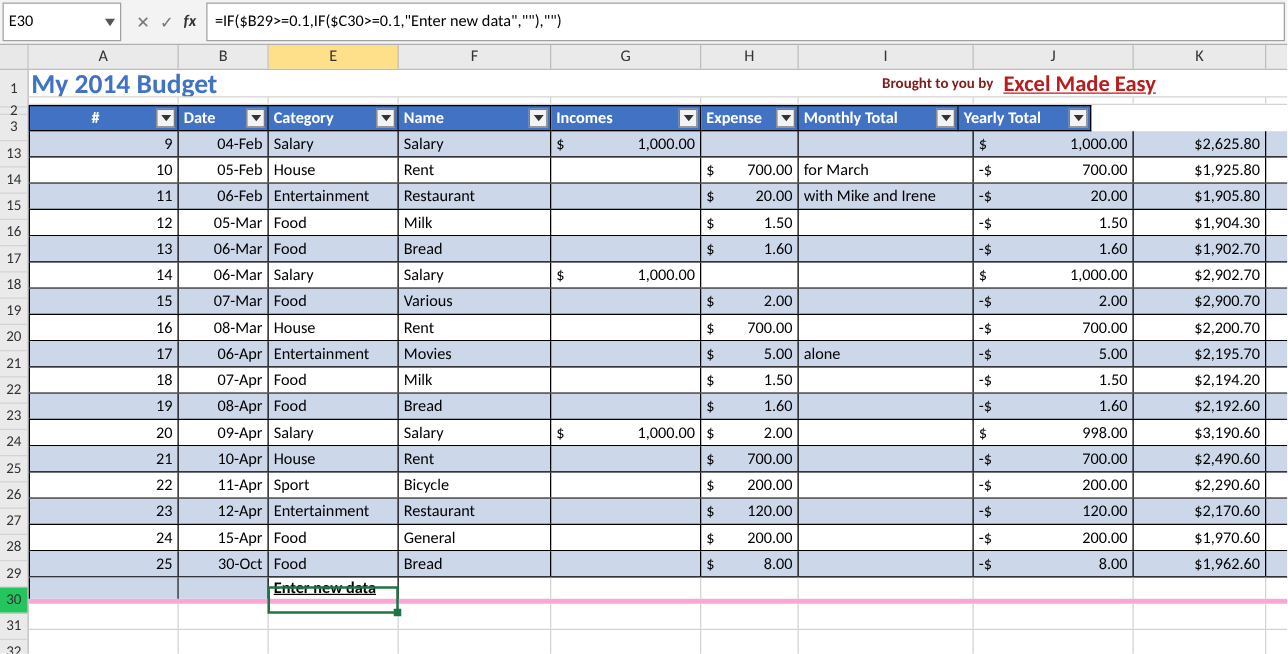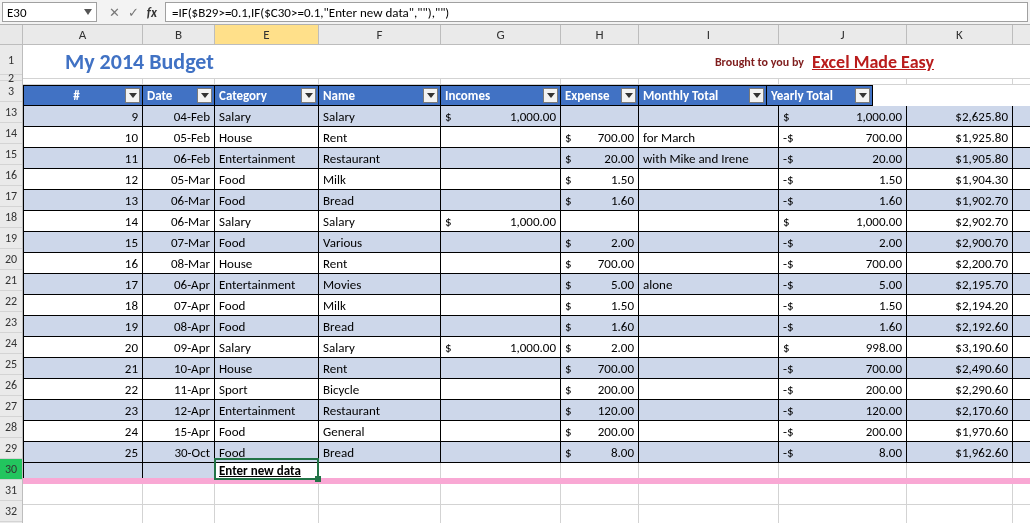--- a/index.html
+++ b/index.html
@@ -9,21 +9,21 @@
     background: #fff;
     width: 1030px;
     height: 523px;
     overflow: hidden;
     position: relative;
     color: #000;
   }
 
   
   .fbar {
-    height: 25px;
+    height: 36px;
     display: flex;
     align-items: stretch;
     border-bottom: 1px solid #b0b0b0;
     background: #f3f3f3;
     font-size: 13px;
   }
   .namebox {
     width: 95px;
     margin: 2px 4px 2px 2px;
     background: #fff;
@@ -69,21 +69,21 @@
   }
   .rh { height:21px; display:flex; align-items:center; justify-content:center; font-size:12px; border-bottom:1px solid #d4d4d4; color:#333;}
   .rh.tall { height:30px; }
   .rh.short { height:6px; }
   .rh.sel { background:#22c55e; }
 
   .cells {
     position:absolute; left:23px; top:20px; right:0; bottom:0;
   }
   .row { display:flex; height:21px; border-bottom:1px solid #d3d3d3; }
-  .row.tall { height:34px;padding-left:40px; }
+  .row.tall { height:22px; }
   .row.short { height:6px; }
   .cell { border-right:1px solid #d3d3d3; height:100%; display:flex; align-items:center; padding:0 2px; overflow:hidden; white-space:nowrap; }
 
   
   .cA { width:120px; }
   .cB { width:72px; }
   .cE { width:104px; }
   .cF { width:122px; }
   .cG { width:120px; }
   .cH { width:78px; }
@@ -632,21 +632,21 @@
           <div class="cell cJ">
             <div class="money">
               <span class="sym">-$</span>
               <span class="val">8.00</span>
             </div>
           </div>
           <div class="cell cK right" style="justify-content:flex-end;">$1,962.60</div>
         </div>
       </div>
 
-    <div class="row drow" style="border-bottom:6px solid #f9a8d4;">
+    <div class="row drow" style="border-bottom:4px solid #f9a8d4;">
       <div class="cell cA first" style="background:#cdd7ea;border-right:1px solid #000;"></div>
       <div class="cell cB" style="background:#cdd7ea;border-right:1px solid #000;"></div>
       <div class="cell cE" style="border-right:1px solid #000;font-weight:bold;text-decoration:underline;">
           <span>Enter new data</span>
         </div>
       <div class="cell cF" style="border-right:1px solid #d3d3d3;"></div>
       <div class="cell cG" style="border-right:1px solid #d3d3d3;"></div>
       <div class="cell cH" style="border-right:1px solid #d3d3d3;"></div>
       <div class="cell cI" style="border-right:1px solid #d3d3d3;"></div>
       <div class="cell cJ" style="border-right:1px solid #d3d3d3;"></div>

